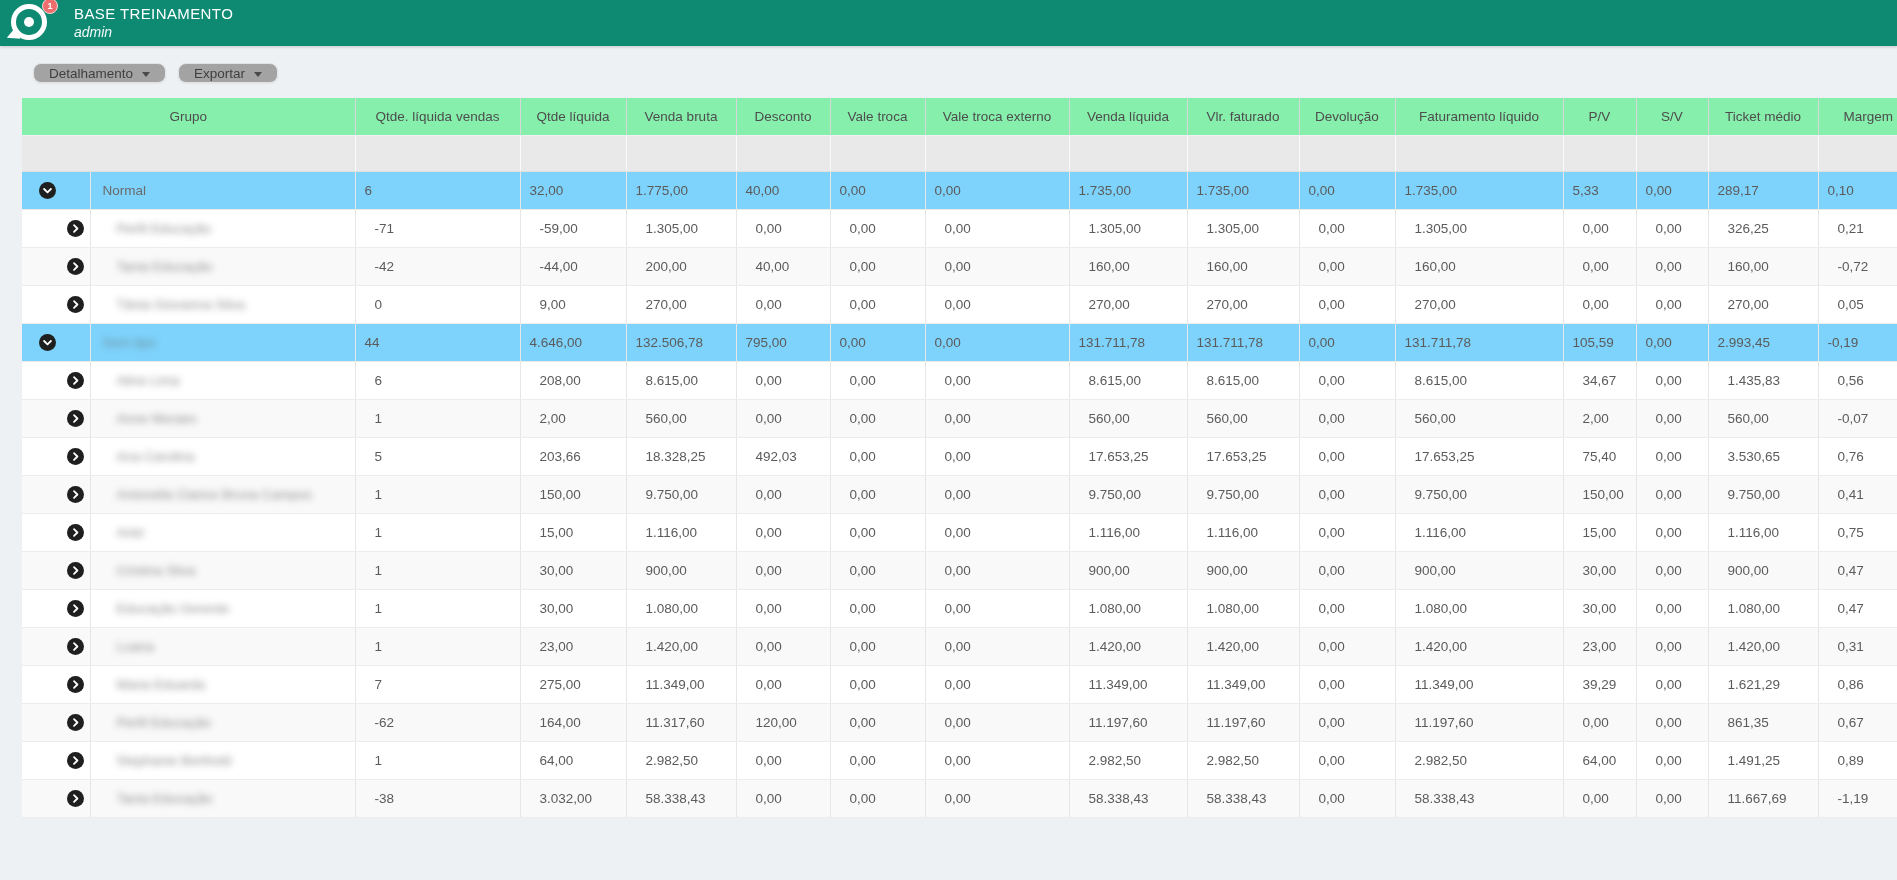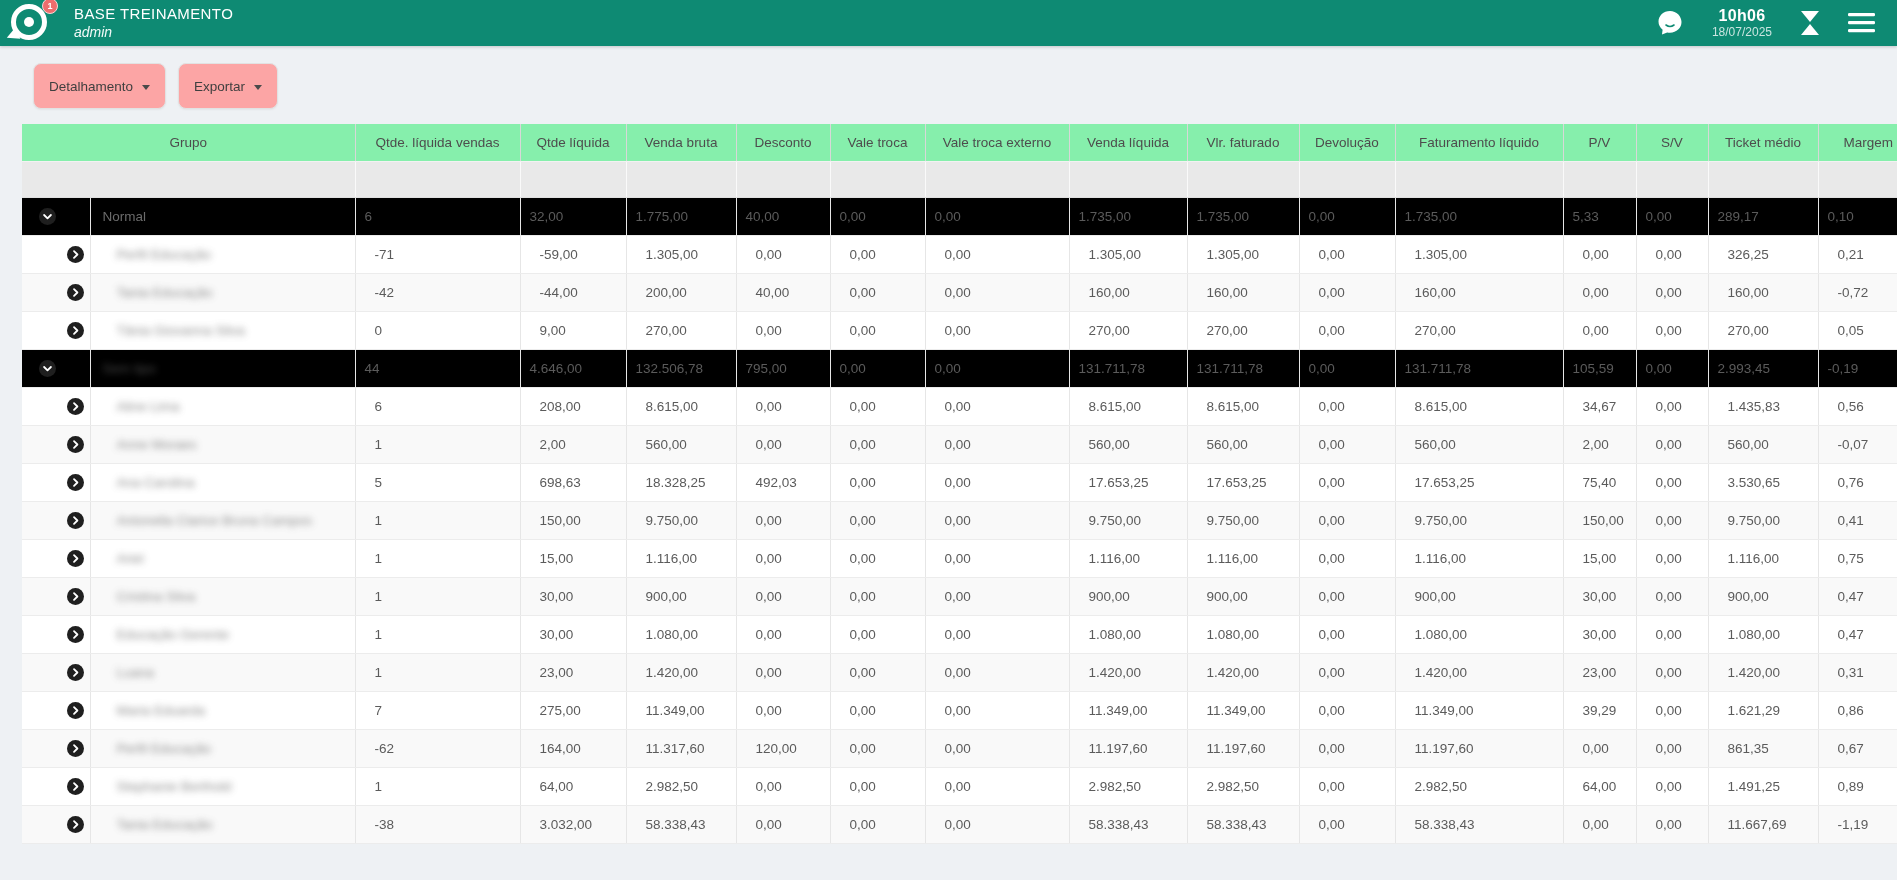--- a/index.html
+++ b/index.html
@@ -42,22 +42,22 @@
   .app-sub   { font-size:14px; font-weight:400; color:#f2faf8;font-style:italic; }
   .topbar-right { margin-left:auto; display:flex; align-items:center; gap:26px; }
   .clock { text-align:center; line-height:1.2; }
   .clock-time { font-size:16px; font-weight:bold; letter-spacing:.3px; }
   .clock-date { font-size:12px; color:rgba(255,255,255,.78); }
   .icon-btn { display:flex; align-items:center; justify-content:center; cursor:pointer; }
 
   
   .toolbar { padding:17px 0 0 33px; display:flex; gap:12px; }
   .btn {
-    background:#fca5a5; border:1px solid #e2e2e2; border-radius:8px;
-    height:46px; padding:0 15px; font-size:13.5px; color:#3f3f3f;
+    background:#a3a3a3; border:1px solid #e2e2e2; border-radius:8px;
+    height:20px; padding:0 15px; font-size:13.5px; color:#3f3f3f;
     display:inline-flex; align-items:center; gap:9px;
     font-family:"Liberation Sans", sans-serif;
     box-shadow:0 1px 2px rgba(0,0,0,.05); cursor:pointer;
   }
   .caret {
     width:0; height:0; margin-top:2px;
     border-left:4px solid transparent; border-right:4px solid transparent;
     border-top:5px solid #4a4a4a;
   }
 
@@ -77,21 +77,21 @@
   }
   tr.filter-row td:last-child { border-right:none; }
   tbody td {
     height:38px; font-size:13.5px; color:#5b5b5b;
     border-right:1px solid #e6e6e6; border-bottom:1px solid #ececec;
     padding:0 6px 0 19px; white-space:nowrap; overflow:hidden;
   }
   tbody td:last-child { border-right:none; }
   tbody td.icon-cell { padding:0; }
   tbody tr.alt  td { background:#f9f9f9; }
-  tbody tr.group td { background:#000000;margin-left:36px; }
+  tbody tr.group td { background:#7dd3fc;margin-left:36px; }
   tbody tr.group td { padding-left:9px; }
   tbody tr.group td.name-cell { padding-left:12px; color:#6b6b6b; }
   tbody td.name-cell { padding-left:26px; }
   .blur-text { filter:blur(3.5px); opacity:.7; }
   .chev { display:inline-flex; margin-top:3px; cursor:pointer; }
   tr.group .chev { margin-left:8px; }
   tr.child .chev { margin-left:45px; }
 </style>
 </head>
 <body>
@@ -99,45 +99,20 @@
 <header class="topbar">
   <div class="logo-wrap">
     <span class="logo-tail"></span>
     <span class="logo-ring"></span>
     <span class="logo-dot"></span>
     <span class="badge">1</span>
   </div>
   <div class="titles">
     <div class="app-title">BASE TREINAMENTO</div>
     <div class="app-sub">admin</div>
-  </div>
-  <div class="topbar-right">
-    <span class="icon-btn">
-      <svg width="32" height="32" viewBox="0 0 32 32">
-        <path d="M16 4 C9.5 4 4.5 8.7 4.5 14.6 c0 3.3 1.6 6.2 4.1 8.1 L8 27.5 l5.2-2.1 c.9.2 1.8.3 2.8.3 6.5 0 11.5-4.7 11.5-10.6 S22.5 4 16 4 Z" fill="#fff"></path>
-        <path d="M12 18 q4 3 8 0" stroke="#0e8a73" stroke-width="1.6" fill="none" stroke-linecap="round"></path>
-      </svg>
-    </span>
-    <div class="clock">
-      <div class="clock-time">10h06</div>
-      <div class="clock-date">18/07/2025</div>
-    </div>
-    <span class="icon-btn">
-      <svg width="24" height="26" viewBox="0 0 24 26">
-        <path d="M3 1 h18 l-9 11 z" fill="#fff"></path>
-        <path d="M3 25 h18 l-9 -11 z" fill="#fff"></path>
-      </svg>
-    </span>
-    <span class="icon-btn">
-      <svg width="27" height="20" viewBox="0 0 27 20">
-        <rect x="0" y="0" width="27" height="3.2" rx="1.2" fill="#fff"></rect>
-        <rect x="0" y="8" width="27" height="3.2" rx="1.2" fill="#fff"></rect>
-        <rect x="0" y="16" width="27" height="3.2" rx="1.2" fill="#fff"></rect>
-      </svg>
-    </span>
   </div>
 </header>
 
 <div class="toolbar">
   <button class="btn">
     <span>Detalhamento</span>
     <span class="caret"></span>
   </button>
   <button class="btn">
     <span>Exportar</span>
@@ -365,21 +340,21 @@
         </tr>
         <tr class="child">
           <td class="icon-cell"><span class="chev">
               <svg width="17" height="17" viewBox="0 0 16 16">
                 <circle cx="8" cy="8" r="8" fill="#1f1f1f"></circle>
                 <path d="M6.6 4.8 L9.8 8 L6.6 11.2" stroke="#fff" stroke-width="1.7" fill="none" stroke-linecap="round" stroke-linejoin="round"></path>
               </svg>
             </span></td>
           <td class="name-cell"><span class="blur-text">Ana Carolina</span></td>
           <td>5</td>
-          <td>698,63</td>
+          <td>203,66</td>
           <td>18.328,25</td>
           <td>492,03</td>
           <td>0,00</td>
           <td>0,00</td>
           <td>17.653,25</td>
           <td>17.653,25</td>
           <td>0,00</td>
           <td>17.653,25</td>
           <td>75,40</td>
           <td>0,00</td>

